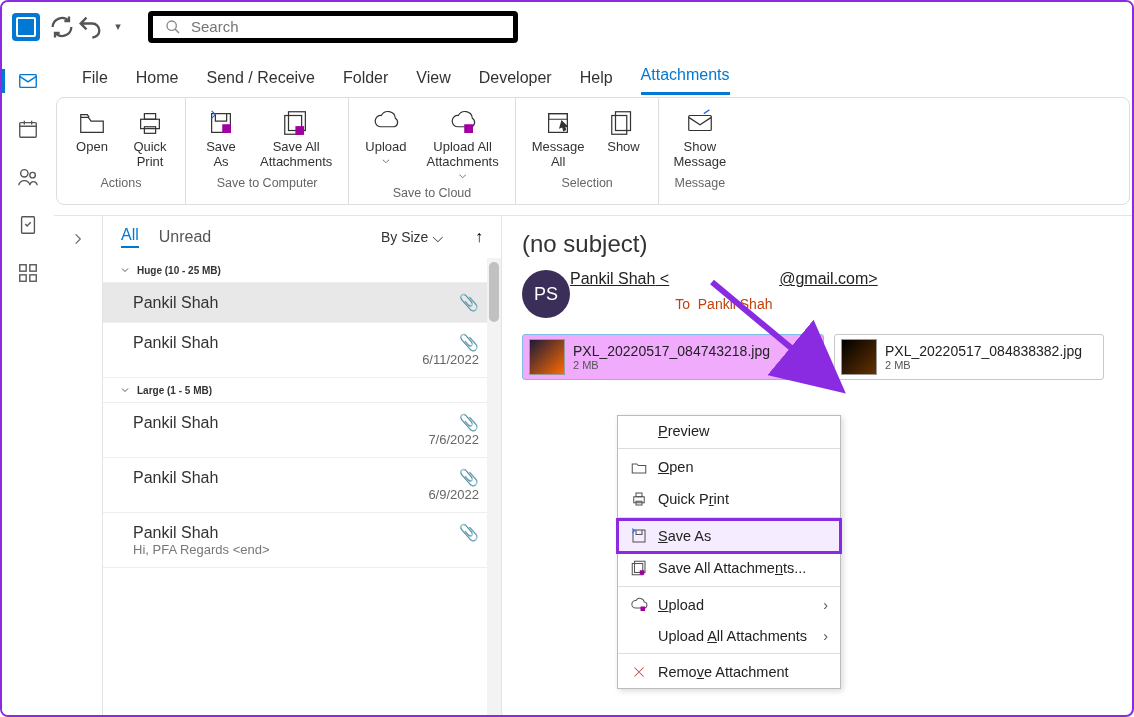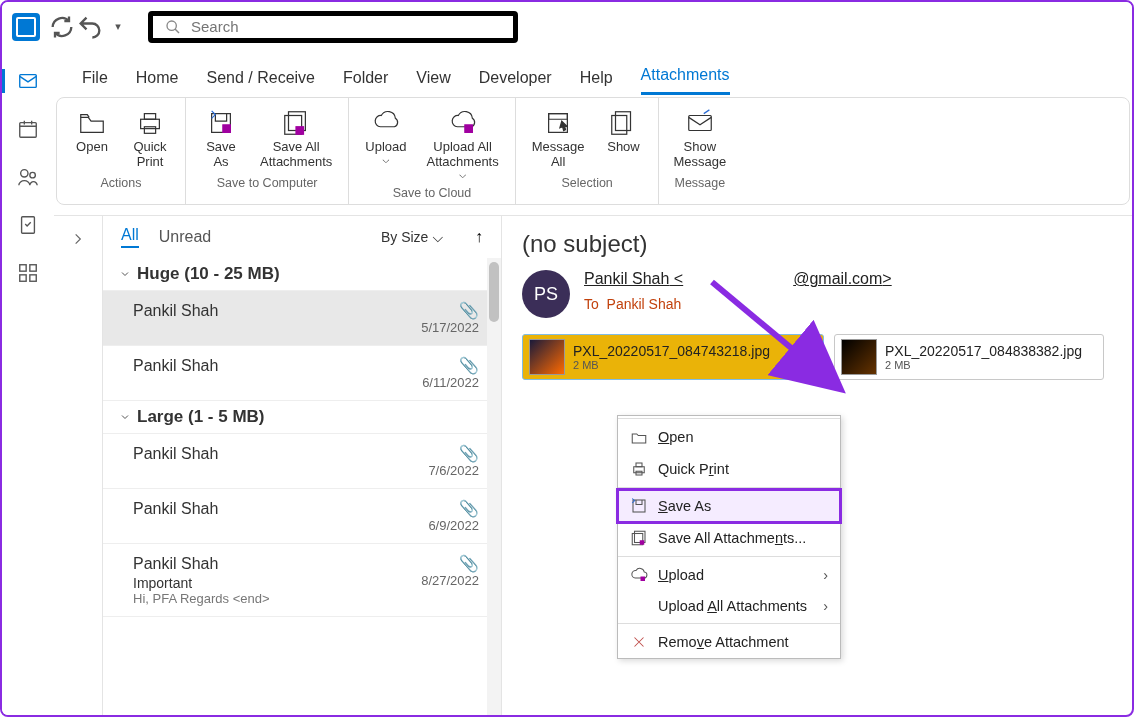--- a/index.html
+++ b/index.html
@@ -47,41 +47,41 @@
   .collapse-col { width:48px; display:flex; align-items:flex-start; justify-content:center; padding-top:16px; color:#666; }
   .maillist { width:400px; border-left:1px solid #e4e4e4; border-right:1px solid #e4e4e4; display:flex; flex-direction:column; }
   .ml-head { display:flex; align-items:center; padding:10px 18px; gap:20px; }
   .ml-head .flt { font-size:16px; color:#555; cursor:pointer;}
   .ml-head .flt.active { color:#0078d4; border-bottom:2px solid #0078d4; padding-bottom:2px;}
   .ml-head .spacer { flex:1; }
   .ml-head .sort { font-size:14px; color:#333; display:flex; align-items:center; gap:4px;}
   .ml-body { flex:1; overflow:hidden; position:relative;}
   .ml-scroll { position:absolute; right:0; top:0; width:14px; bottom:0; background:#f3f3f3;}
   .ml-scroll .thumb{ position:absolute; left:2px; right:2px; top:4px; height:60px; background:#c1c1c1; border-radius:6px;}
-  .grp-head { background:#fff; padding:6px 16px; font-size:17px; font-weight:600; color:#333; display:flex; align-items:center; gap:6px; border-bottom:1px solid #eee;}
+  .grp-head { background:#fff; padding:6px 16px; font-size:10px; font-weight:600; color:#333; display:flex; align-items:center; gap:6px; border-bottom:1px solid #eee;}
   .grp-head svg{width:12px;height:12px;stroke:#555;fill:none;stroke-width:2;}
   .mrow { padding:10px 22px 10px 30px; border-bottom:1px solid #eee; cursor:pointer;}
   .mrow.sel { background:#e8e8e8; }
   .mrow .top { display:flex; align-items:center; }
   .mrow .from { font-size:16px; color:#333; flex:1;}
   .mrow .clip { color:#555; }
   .mrow .bot { display:flex; justify-content:flex-end; font-size:13px; color:#666;}
   .mrow .sub { font-size:14px; color:#333; margin-top:2px;}
   .mrow .prev { font-size:13px; color:#777;}
 
   
   .reading { flex:1; padding:14px 20px; position:relative; overflow:hidden; }
   .subject { font-size:24px; color:#333; margin-bottom:12px; }
-  .hdr { display:flex; gap:14px; align-items:flex-start; }
+  .hdr { display:flex; align-items:flex-start;text-align:center; }
   .avatar { width:48px; height:48px; border-radius:50%; background:#3b2e58; color:#fff; display:flex; align-items:center; justify-content:center; font-size:18px; }
   .meta .line1 { font-size:16px; color:#222;text-decoration:underline; }
   .meta .line2 { font-size:14px; color:#c2410c; margin-top:8px;}
   .attrow { display:flex; gap:10px; margin-top:16px; }
   .attcard { border:1px solid #c8c8c8; border-radius:3px; display:flex; align-items:center; padding:4px 6px; gap:8px; width:302px; position:relative;}
-  .attcard.sel { background:#eab308; border-color:#7fbce6; }
+  .attcard.sel { background:#f0abfc; border-color:#7fbce6; }
   .attcard .thumb { width:36px; height:36px; background:linear-gradient(135deg,#1a1a3a,#ff6a00); border:1px solid #999;}
   .attcard .txt .name{font-size:14px; color:#222;}
   .attcard .txt .size{font-size:11px; color:#555;}
   .attcard .chev{ margin-left:auto; color:#444;}
 
   
   .ctxmenu { position:absolute; left:615px; top:413px; width:224px; background:#fff; border:1px solid #bbb; box-shadow:2px 2px 6px rgba(0,0,0,.15); font-size:14.5px; }
   .ctxmenu .item{ display:flex; align-items:center; gap:10px; padding:7px 12px; color:#222; position:relative;}
   .ctxmenu .item svg{width:18px;height:18px;stroke:#555;fill:none;stroke-width:1.4;}
   .ctxmenu .item .sub{ margin-left:auto; color:#555;}
@@ -302,23 +302,20 @@
               <svg viewBox="0 0 24 24">
                 <path d="M6 9l6 6 6-6"></path>
               </svg>
               <span>Huge (10 - 25 MB)</span>
             </div>
           <div class="mrow sel">
             <div class="top">
                 <span class="from">Pankil Shah</span>
                 <span class="clip">📎</span>
               </div>
-            <div class="bot">
-                <span>5/17/2022</span>
-              </div>
           </div>
           <div class="mrow">
             <div class="top">
                 <span class="from">Pankil Shah</span>
                 <span class="clip">📎</span>
               </div>
             <div class="bot">
                 <span>6/11/2022</span>
               </div>
           </div>
@@ -345,25 +342,20 @@
               </div>
             <div class="bot">
                 <span>6/9/2022</span>
               </div>
           </div>
           <div class="mrow">
             <div class="top">
                 <span class="from">Pankil Shah</span>
                 <span class="clip">📎</span>
               </div>
-            <div style="display:flex;">
-                <span class="sub">Important</span>
-                <span style="flex:1"></span>
-                <span class="bot" style="justify-content:flex-start">8/27/2022</span>
-              </div>
             <div class="prev">Hi, PFA Regards &lt;end&gt;</div>
           </div>
         </div>
       </div>
 
       <div class="reading">
         <div class="subject">(no subject)</div>
         <div class="hdr">
           <div class="avatar">PS</div>
           <div class="meta">
@@ -387,20 +379,24 @@
                 <div class="size">2 MB</div>
               </div>
           </div>
         </div>
       </div>
     </div>
   </div>
 </div>
 
 <div class="ctxmenu">
+  <div class="item">
+      <span style="width:18px"></span>
+      <span><u>P</u>review</span>
+    </div>
   <div class="sep"></div>
   <div class="item">
       <svg viewBox="0 0 24 24">
         <path d="M3 8h6l2 2h10v10H3z"></path>
       </svg>
       <span><u>O</u>pen</span>
     </div>
   <div class="item">
       <svg viewBox="0 0 24 24">
         <rect x="5" y="9" width="14" height="8"></rect>

